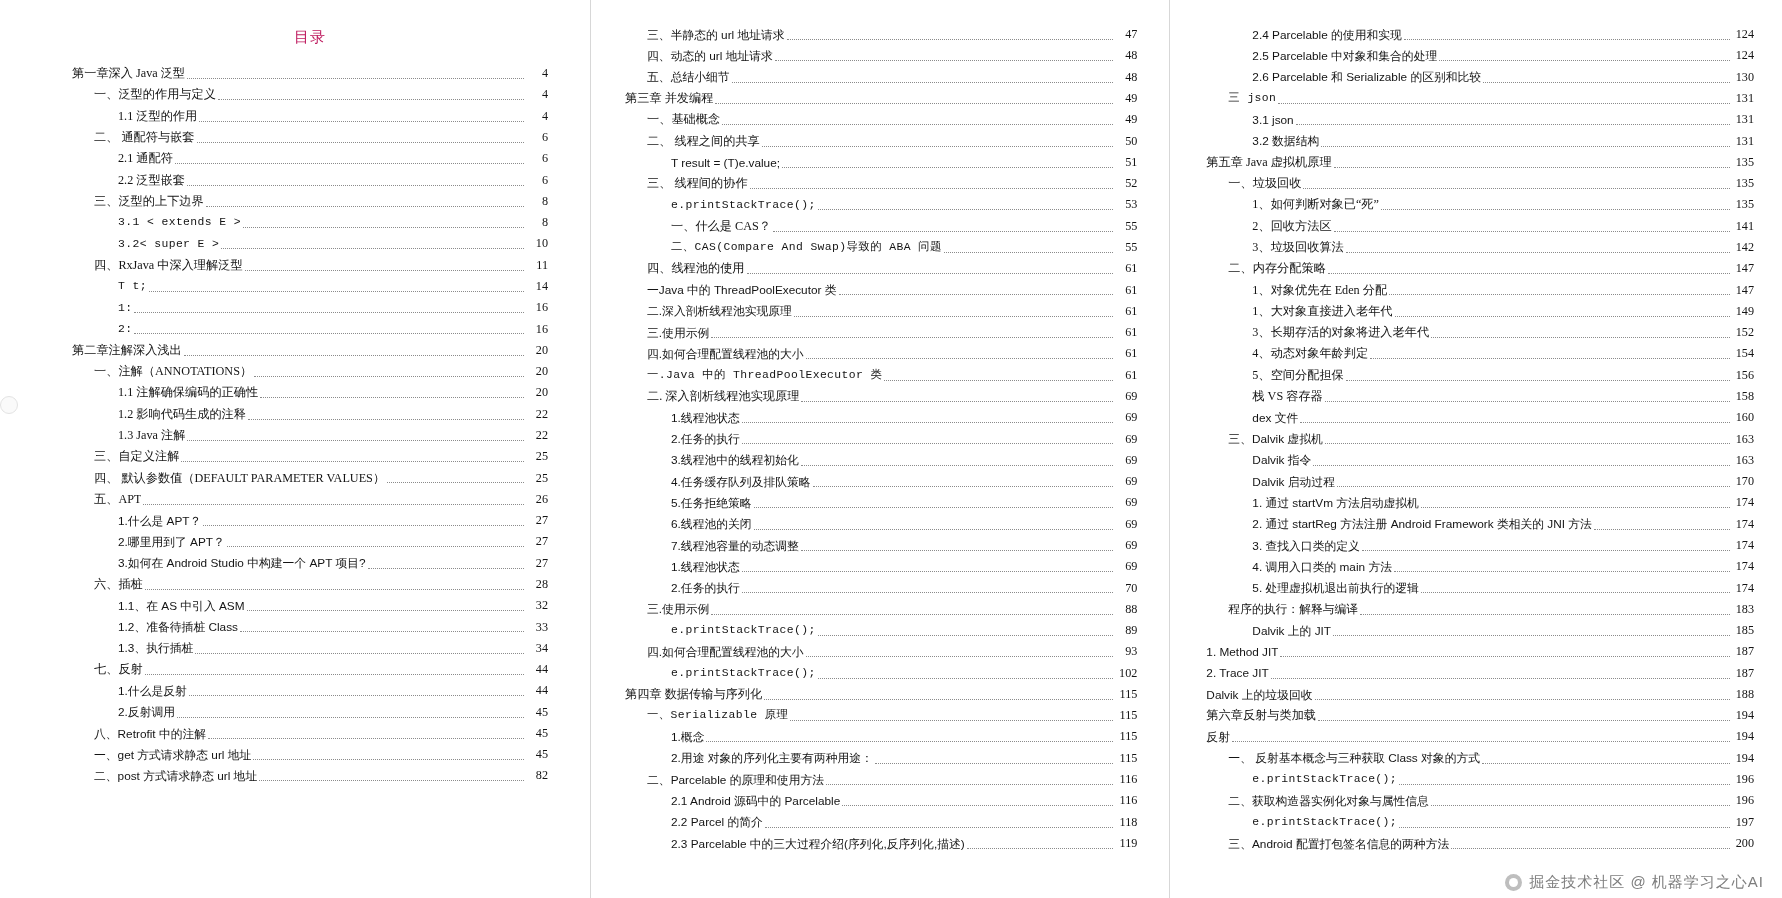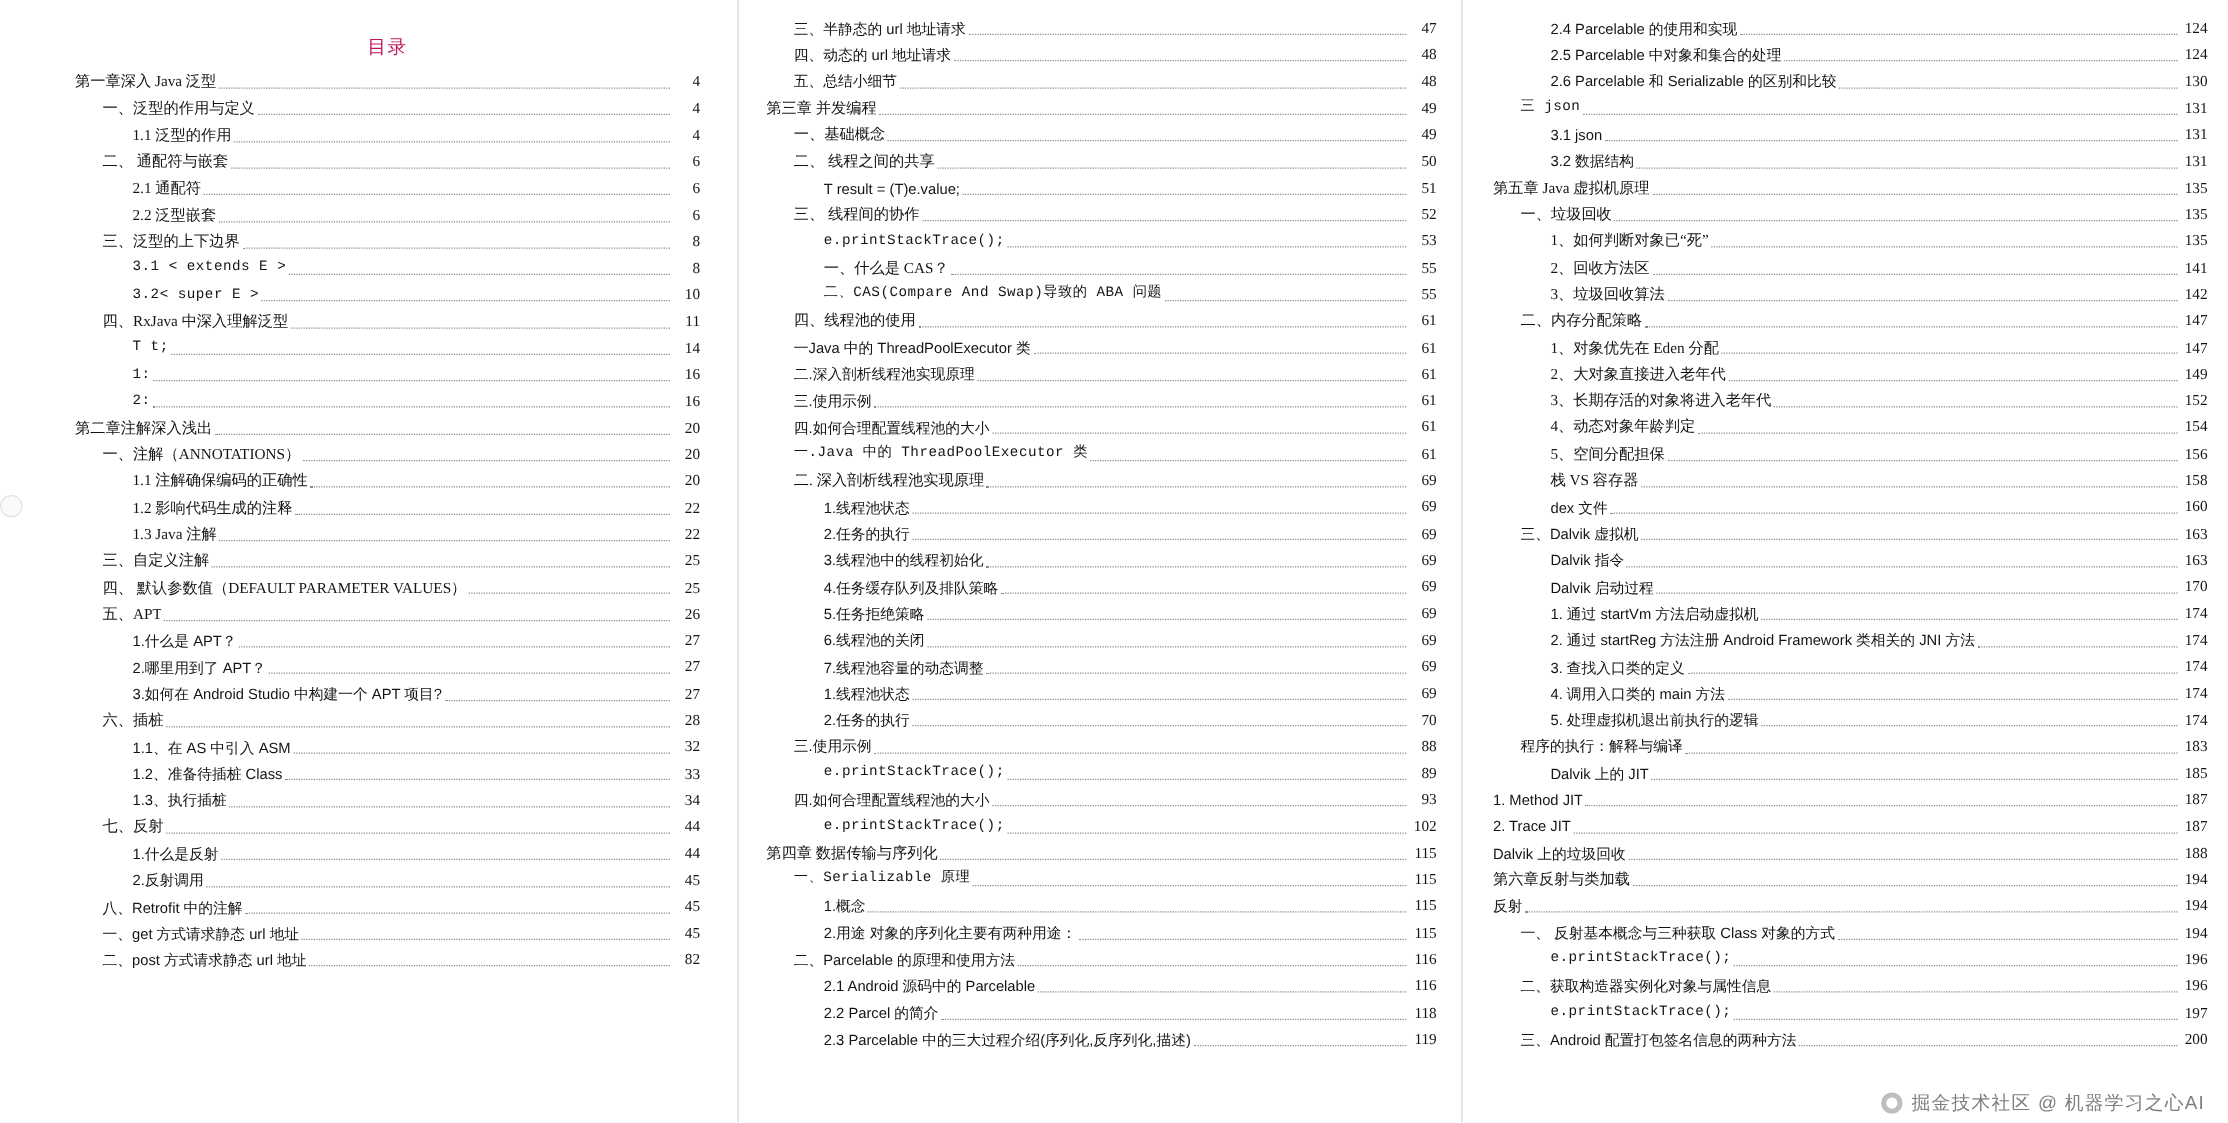--- a/index.html
+++ b/index.html
@@ -34,21 +34,21 @@
     font-family:"DejaVu Serif","Liberation Serif",serif;
   }
   .toc-heading{
     text-align:center;
     font-size:15px;
     color:#be185d;
     margin:20px 0 8px 0;
     letter-spacing:1px;
   }
 
-  .toc{list-style:none;margin:4px;padding:0;}
+  .toc{list-style:none;margin:16px;padding:0;}
   .toc li{
     display:flex;
     align-items:flex-end;
     font-size:12.2px;
     line-height:1.55;
     color:#141414;
     white-space:nowrap;
     margin:0;
     padding:1.2px 0;
   }
@@ -550,21 +550,21 @@
           <span class="lbl">二、内存分配策略</span>
           <span class="dots"></span>
           <span class="pg">147</span>
         </li>
         <li class="lv2">
           <span class="lbl">1、对象优先在 Eden 分配</span>
           <span class="dots"></span>
           <span class="pg">147</span>
         </li>
         <li class="lv2">
-          <span class="lbl">2、大对象直接进入老年代</span>
+          <span class="lbl">1、大对象直接进入老年代</span>
           <span class="dots"></span>
           <span class="pg">149</span>
         </li>
         <li class="lv2">
           <span class="lbl">3、长期存活的对象将进入老年代</span>
           <span class="dots"></span>
           <span class="pg">152</span>
         </li>
         <li class="lv2">
           <span class="lbl">4、动态对象年龄判定</span>

